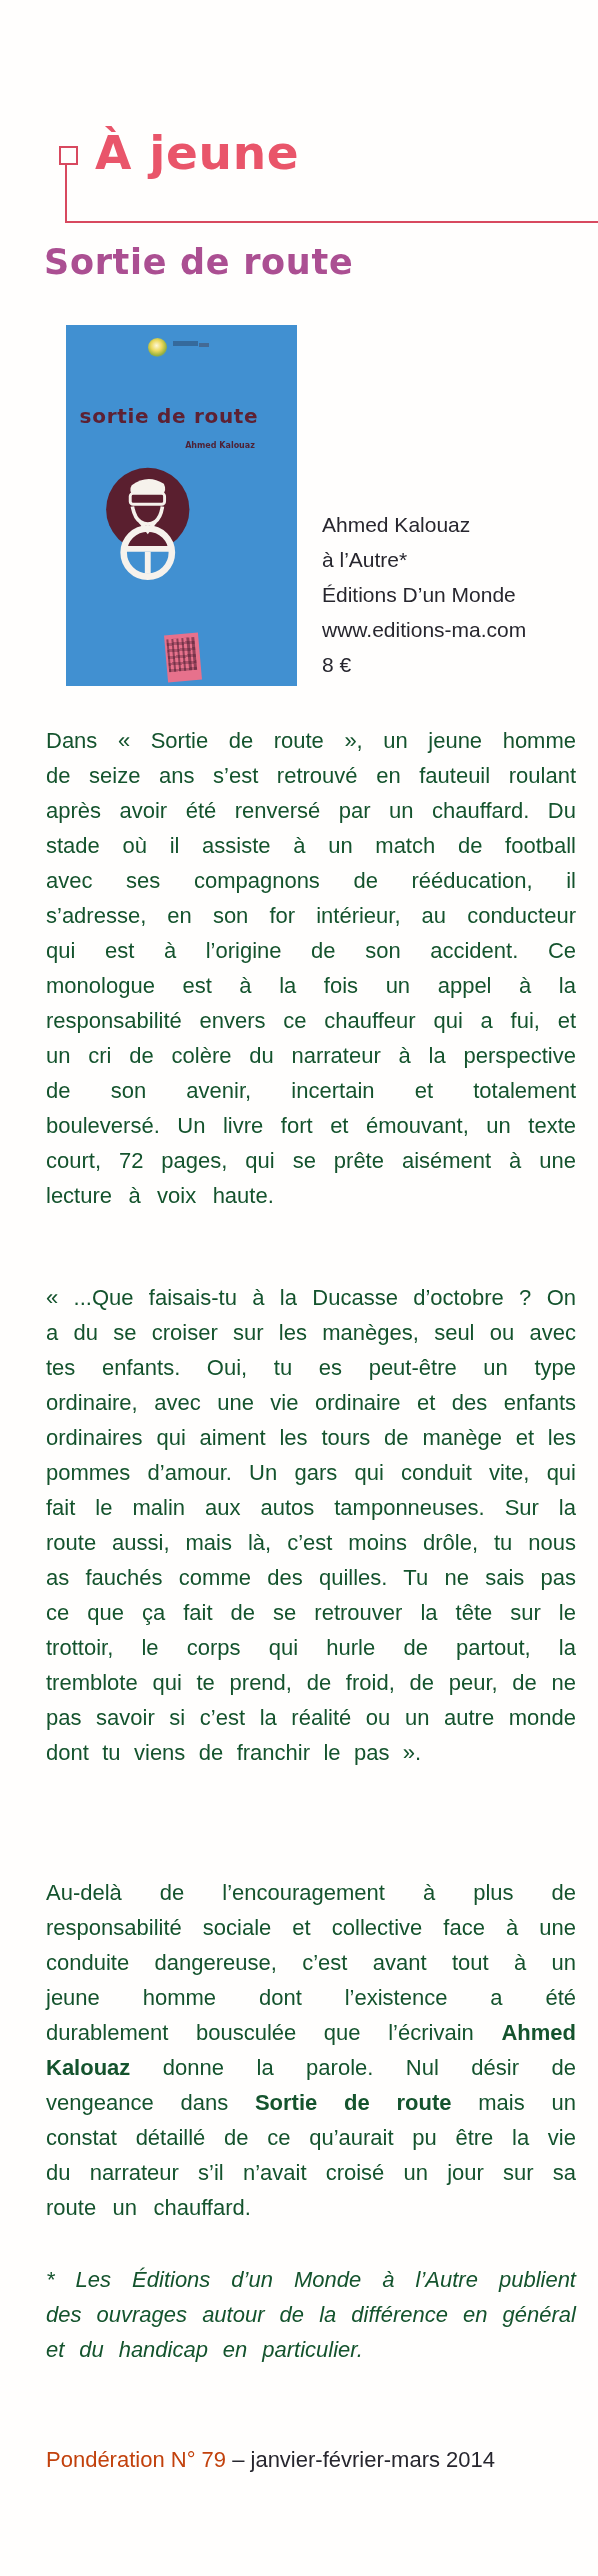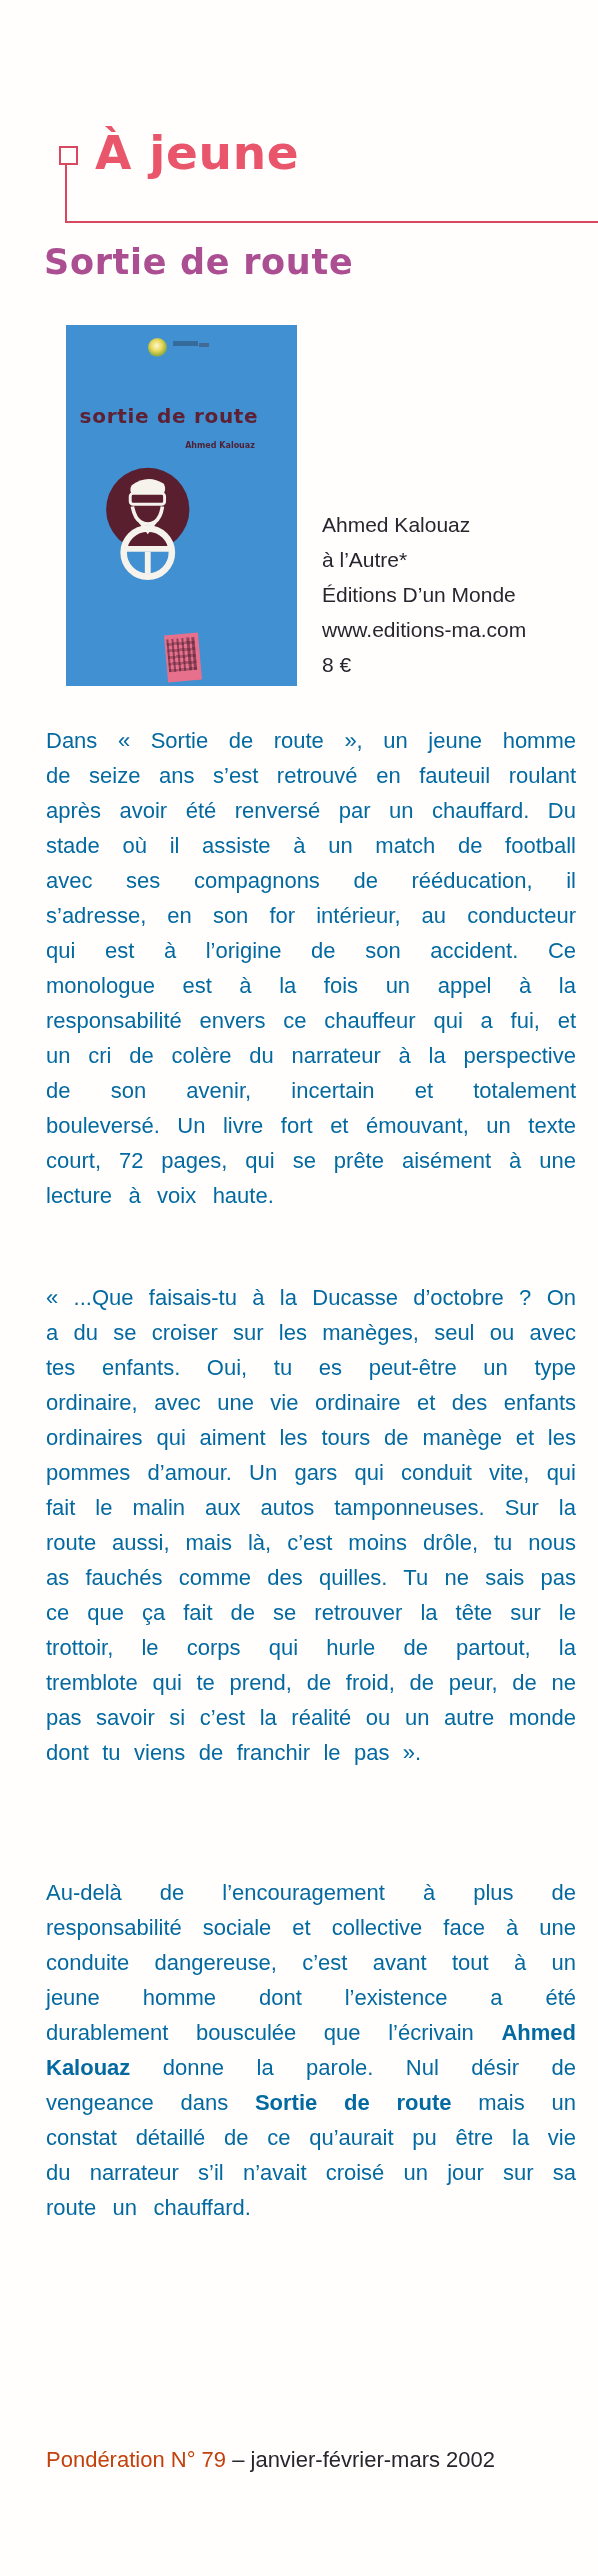--- a/index.html
+++ b/index.html
@@ -144,21 +144,21 @@
     color: #27262e;
   }
 
   
   .para {
     position: absolute;
     left: 46px;
     width: 530px;
     font-size: 22px;
     line-height: 35px;
-    color: #0369a1;
+    color: #14532d;
     text-align: justify;
     word-spacing: 10.3px;
   }
   .p1 { top: 723px; }
   .quote { top: 1280px; word-spacing: 7.3px; }
   .p3 { top: 1875px; }
   .p3 b { font-weight: bold; }
   .footnote { top: 2262px; font-style: italic; word-spacing: 8.8px; }
 
   
@@ -216,20 +216,21 @@
   </div>
 
   <div class="para p1">Dans « Sortie de route », un jeune homme de seize ans s’est retrouvé en fauteuil roulant après avoir été renversé par un chauffard. Du stade où il assiste à un match de football avec ses compagnons de rééducation, il s’adresse, en son for intérieur, au conducteur qui est à l’origine de son accident. Ce monologue est à la fois un appel à la responsabilité envers ce chauffeur qui a fui, et un cri de colère du narrateur à la perspective de son avenir, incertain et totalement bouleversé. Un livre fort et émouvant, un texte court, 72 pages, qui se prête aisément à une lecture à voix haute.</div>
 
   <div class="para quote">« ...Que faisais-tu à la Ducasse d’octobre ? On a du se croiser sur les manèges, seul ou avec tes enfants. Oui, tu es peut-être un type ordinaire, avec une vie ordinaire et des enfants ordinaires qui aiment les tours de manège et les pommes d’amour. Un gars qui conduit vite, qui fait le malin aux autos tamponneuses. Sur la route aussi, mais là, c’est moins drôle, tu nous as fauchés comme des quilles. Tu ne sais pas ce que ça fait de se retrouver la tête sur le trottoir, le corps qui hurle de partout, la tremblote qui te prend, de froid, de peur, de ne pas savoir si c’est la réalité ou un autre monde dont tu viens de franchir le pas ».</div>
 
   <div class="para p3">
     <span>Au-delà de l’encouragement à plus de responsabilité sociale et collective face à une conduite dangereuse, c’est avant tout à un jeune homme dont l’existence a été durablement bousculée que l’écrivain </span><b>Ahmed Kalouaz</b><span> donne la parole. Nul désir de vengeance dans </span><b>Sortie de route</b><span> mais un constat détaillé de ce qu’aurait pu être la vie du narrateur s’il n’avait croisé un jour sur sa route un chauffard.</span>
   </div>
 
+  <div class="para footnote">* Les Éditions d’un Monde à l’Autre publient des ouvrages autour de la différence en général et du handicap en particulier.</div>
 
   <div class="footer">
     <span class="mag">Pondération N° 79</span>
-    <span class="date">– janvier-février-mars 2002</span>
+    <span class="date">– janvier-février-mars 2014</span>
   </div>
 
 </div>
 
 
 </body></html>

